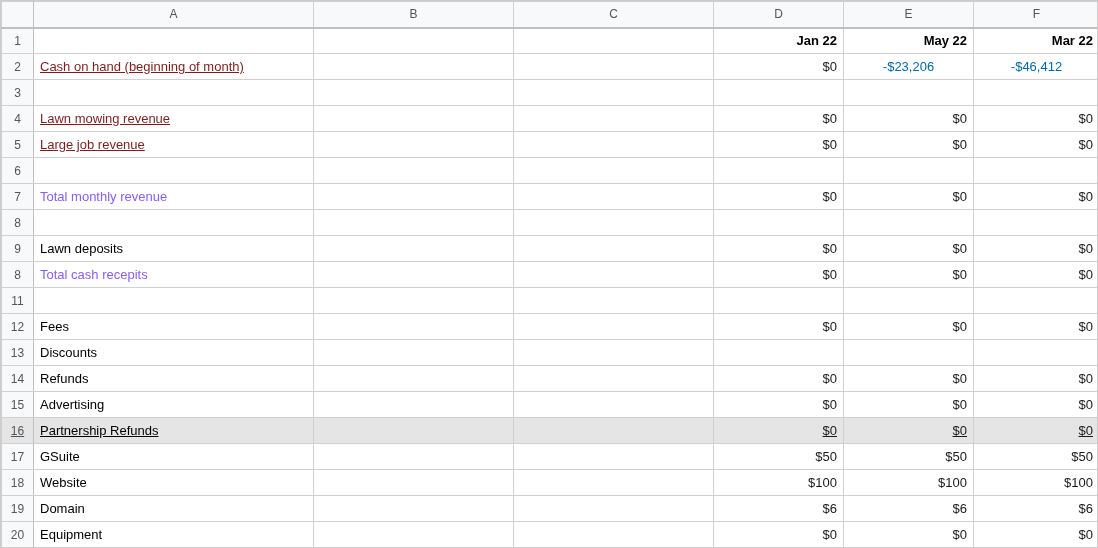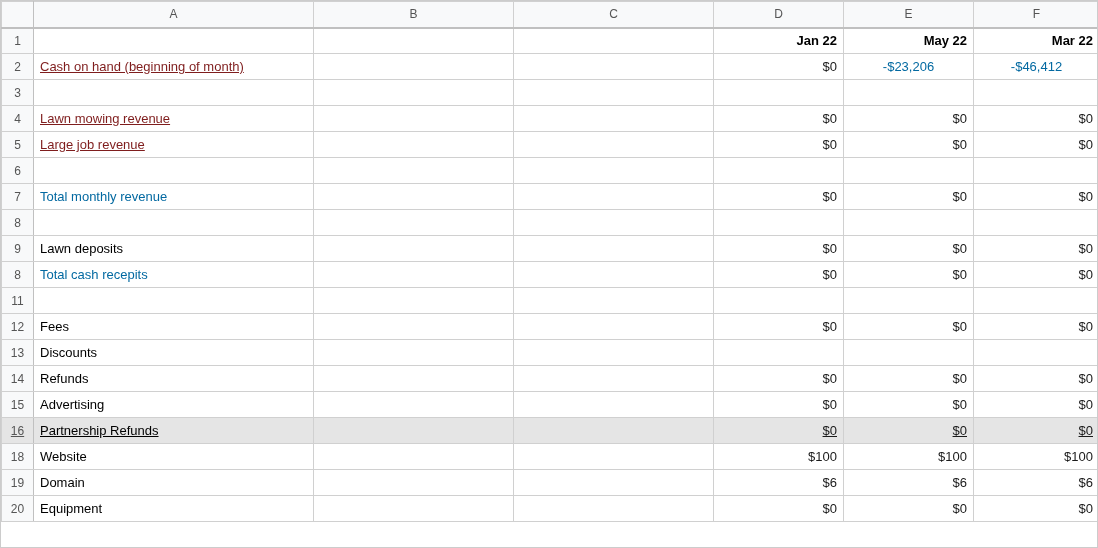--- a/index.html
+++ b/index.html
@@ -67,21 +67,21 @@
     td { vertical-align: middle; }
 
     
     .blue-link {
       color: #7f1d1d;
       text-decoration: underline;
     }
 
     
     .orange-label {
-      color: #0369a1;
+      color: #8b5cf6;
     }
 
     
     .num { text-align: right; color: #1a1a1a; }
     .num-negative { text-align: center; color: #0369a1; }
 
     
     .selected-row td {
       background: #e5e5e5;
       text-decoration: underline;
@@ -242,20 +242,29 @@
         <tr class="selected-row">
           <td class="col-row-num">16</td>
           <td class="col-a">Partnership Refunds</td>
           <td class="col-b"></td>
           <td class="col-c"></td>
           <td class="col-d num">$0</td>
           <td class="col-e num">$0</td>
           <td class="col-f num">$0</td>
         </tr>
         <tr>
+          <td class="col-row-num">17</td>
+          <td class="col-a">GSuite</td>
+          <td class="col-b"></td>
+          <td class="col-c"></td>
+          <td class="col-d num">$50</td>
+          <td class="col-e num">$50</td>
+          <td class="col-f num">$50</td>
+        </tr>
+        <tr>
           <td class="col-row-num">18</td>
           <td class="col-a">Website</td>
           <td class="col-b"></td>
           <td class="col-c"></td>
           <td class="col-d num">$100</td>
           <td class="col-e num">$100</td>
           <td class="col-f num">$100</td>
         </tr>
         <tr>
           <td class="col-row-num">19</td>

